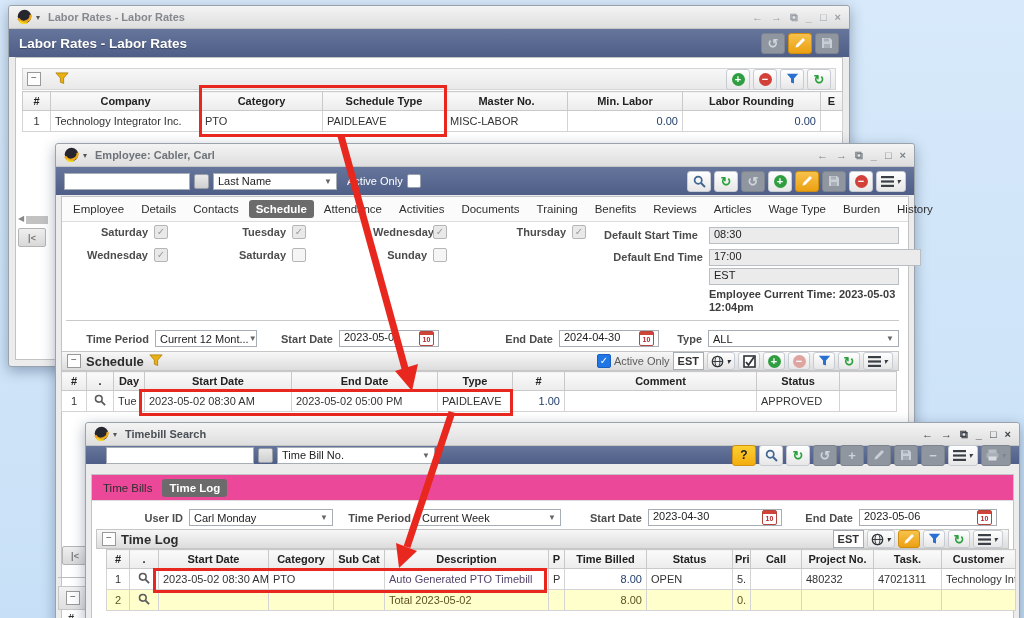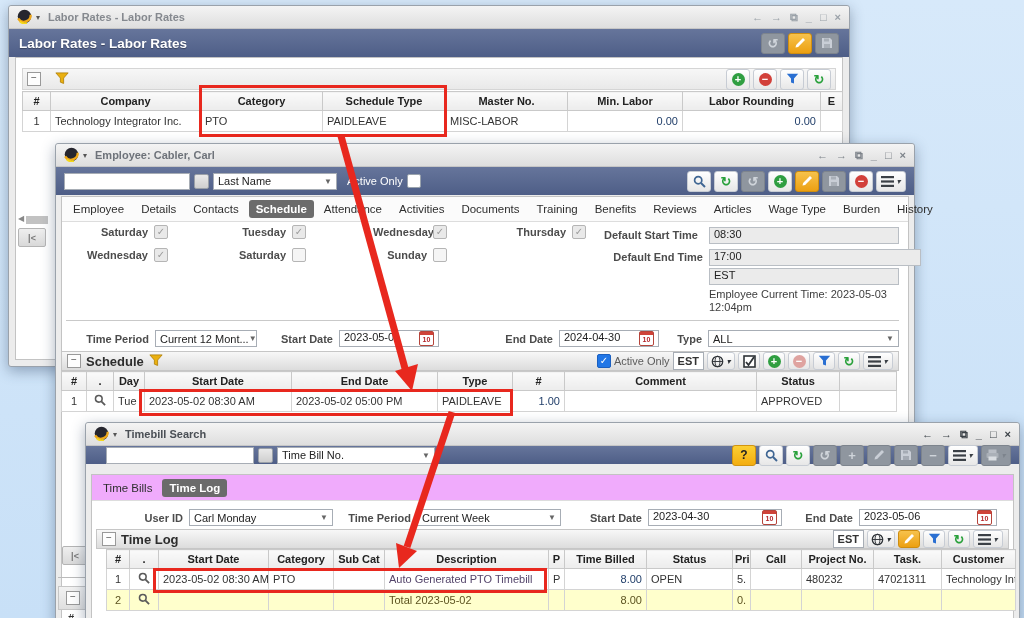--- a/index.html
+++ b/index.html
@@ -295,21 +295,21 @@
   <div class="abs inp gray" style="left:653px;top:83px;width:190px">
       <span>08:30</span>
     </div>
   <span class="abs lbl" style="left:472px;top:107px;width:175px">Default End Time</span>
   <div class="abs inp gray" style="left:653px;top:105px;width:212px">
       <span>17:00</span>
     </div>
   <div class="abs inp gray" style="left:653px;top:124px;width:190px">
       <span>EST</span>
     </div>
-  <div class="abs" style="left:653px;top:144px;width:210px;font-weight:normal;color:#3d3d3d;line-height:13px">
+  <div class="abs" style="left:653px;top:144px;width:210px;font-weight:bold;color:#3d3d3d;line-height:13px">
     <span>Employee Current Time: 2023-05-03</span><br><span>12:04pm</span>
   </div>
 
   <div class="abs" style="left:10px;top:176px;width:833px;border-top:1px solid #c9c9c9"></div>
 
   <span class="abs lbl" style="left:30px;top:189px;width:63px">Time Period</span>
   <div class="abs sel" style="left:99px;top:186px;width:102px">
       <span>Current 12 Mont...</span>
       <i>▼</i>
     </div>
@@ -501,21 +501,21 @@
           <svg width="13" height="12">
             <rect x="2.5" y="0.5" width="8" height="3.5" fill="#b9bec6"></rect>
             <rect x="0.5" y="4" width="12" height="5" rx="1" fill="#aab0b8"></rect>
             <rect x="2.5" y="7.5" width="8" height="4" fill="#d9dde2"></rect>
           </svg>
           <i class="caret" style="color:#7d848d">▾</i>
         </span>
     </span>
   </div>
   <div class="frame" style="left:5px;top:51px;right:5px;bottom:0;border-bottom:none">
-    <div class="tabs" style="height:25px;border-bottom:1px solid #ddd;background:#f0abfc">
+    <div class="tabs" style="height:25px;border-bottom:1px solid #ddd;background:#ec4899">
       <span class="tab">Time Bills</span>
       <span class="tab act">Time Log</span>
     </div>
   </div>
 
   <span class="abs lbl" style="left:47px;top:89px;width:50px">User ID</span>
   <div class="abs sel" style="left:103px;top:86px;width:144px">
       <span>Carl Monday</span>
       <i>▼</i>
     </div>

